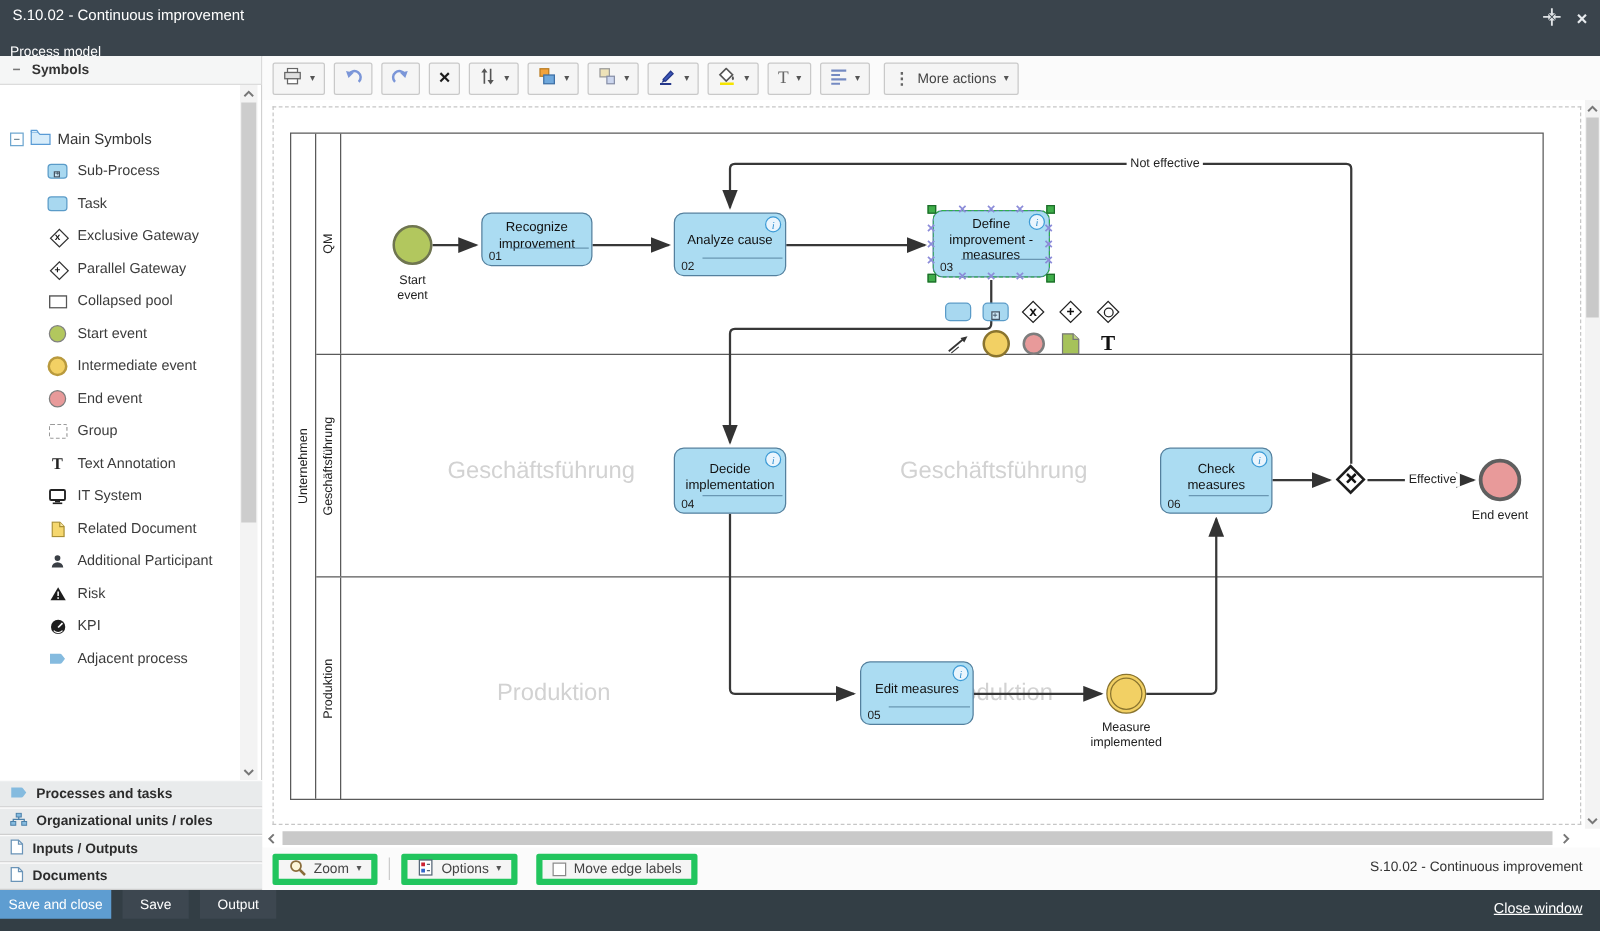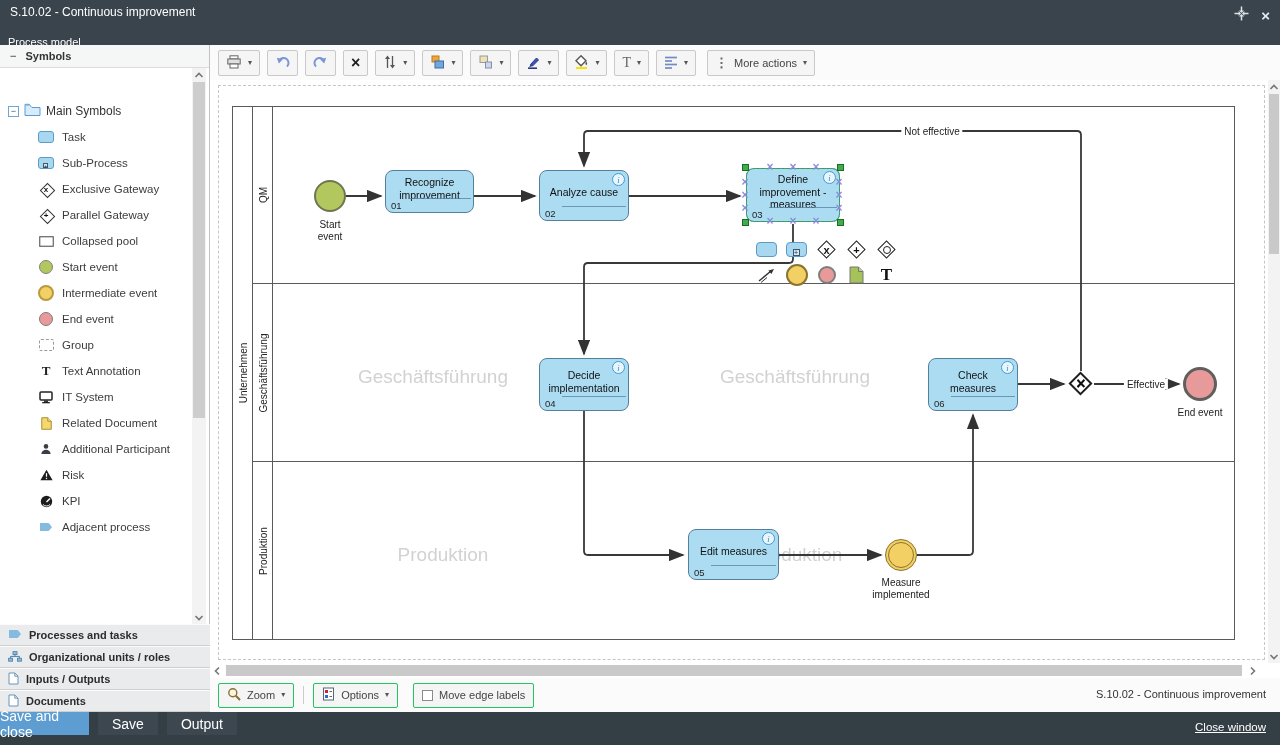--- a/index.html
+++ b/index.html
@@ -5,21 +5,21 @@
   html,body{margin:0;padding:0;overflow:hidden;}
   body{width:1280px;height:745px;position:relative;font-family:"Liberation Sans",sans-serif;background:#fff;-webkit-font-smoothing:antialiased;}
   
   .titlebar{position:absolute;left:0;top:0;width:1280px;height:45px;background:#3a444c;color:#fff;}
   .titlebar .title{position:absolute;left:10px;top:5px;font-size:12px;}
   .titlebar .subtitle{position:absolute;left:8px;top:36px;font-size:11px;}
   .tb-icons{position:absolute;right:10px;top:6px;display:flex;gap:12px;align-items:center;}
   .tb-icons .close{font-size:15px;font-weight:bold;color:#e8ecef;line-height:14px;cursor:default;}
   
   .footer{position:absolute;left:0;top:712px;width:1280px;height:33px;background:#333e45;display:flex;align-items:stretch;}
-  .fbtn{height:23px;display:flex;align-items:center;justify-content:center;font-size:14px;color:#fff;cursor:default;}
+  .fbtn{height:23px;display:flex;align-items:center;justify-content:center;font-size:11px;color:#fff;cursor:default;}
   .fbtn.primary{width:89px;background:#5e9dd1;}
   .fbtn.dark{background:#3d4750;padding:0 14px;margin-left:9px;}
   .closewin{position:absolute;right:14px;top:9px;font-size:11.5px;color:#fff;text-decoration:underline;}
   
   .sidebar{position:absolute;left:0;top:45px;width:210px;height:667px;background:#fff;border-right:1px solid #c2c2c2;box-sizing:border-box;}
   .sym-header{position:absolute;left:0;top:0;width:100%;height:23px;background:#f5f6f6;border-bottom:1px solid #dcdcdc;display:flex;align-items:center;gap:9px;padding-left:10px;box-sizing:border-box;font-size:11px;font-weight:bold;color:#333;}
   .collapse-dash{color:#777;font-weight:bold;}
   .tree{position:absolute;left:0;top:23px;width:192px;height:556px;overflow:hidden;padding-top:30px;box-sizing:border-box;}
   .troot{display:flex;align-items:center;gap:5px;height:26px;padding-left:8px;font-size:12px;color:#333;}
   .titem{display:flex;align-items:center;gap:8px;height:26px;padding-left:38px;font-size:11.5px;color:#3c3c3c;}
@@ -93,21 +93,21 @@
   .q-end{width:18px;height:18px;border-radius:50%;background:#e89a9a;border:2px solid #7d7d7d;box-sizing:border-box;}
   .q-T{font-family:"Liberation Serif",serif;font-weight:bold;font-size:17px;color:#111;}
   
   .vscroll{position:absolute;left:1058px;top:35px;width:12px;height:583px;background:#f3f3f3;}
   .vscroll .thumb{position:absolute;left:1px;top:14px;width:10px;height:160px;background:#c9c9c9;}
   .hscroll{position:absolute;left:0;top:618px;width:1058px;height:15px;background:#fff;}
   .hscroll .track{position:absolute;left:16px;top:2px;width:1016px;height:11px;background:#c9c9c9;}
   .chev{stroke:#777;stroke-width:1.6;fill:none;}
   
   .bottombar{position:absolute;left:0;top:633px;width:1070px;height:34px;background:#fbfbfb;display:flex;align-items:center;gap:9px;padding-left:8px;box-sizing:border-box;}
-  .bbtn{height:25px;border:1px solid #22c55e;background:#f5f5f5;border-radius:2px;display:flex;align-items:center;gap:6px;padding:0 8px;font-size:11px;color:#444;box-sizing:border-box;}
+  .bbtn{height:25px;border:5px solid #22c55e;background:#f5f5f5;border-radius:2px;display:flex;align-items:center;gap:6px;padding:0 8px;font-size:11px;color:#444;box-sizing:border-box;}
   .sep{width:1px;height:18px;background:#ccc;}
   .chk{width:11px;height:11px;border:1px solid #8a8a8a;background:#fff;box-sizing:border-box;}
   .status{position:absolute;right:14px;top:10px;font-size:11px;color:#333;}
 </style>
 </head>
 <body>
 
 <div class="titlebar">
   <div class="title">S.10.02 - Continuous improvement</div>
   <div class="subtitle">Process model</div>
@@ -145,31 +145,31 @@
         <svg width="17" height="13" viewBox="0 0 17 13">
             <path d="M1,2.5 h5 l2,2 h8 v8 h-15 z" fill="#d7ecfa" stroke="#5a9bd5"></path>
             <path d="M1,2.5 v-1.2 h4.4 l1,1.2" fill="#d7ecfa" stroke="#5a9bd5"></path>
           </svg>
       </span>
       <span>Main Symbols</span>
     </div>
 
     <div class="titem">
       <span class="ticon">
-          <span class="ic-task"></span>
-        </span>
-      <span>Task</span>
-    </div>
-    <div class="titem">
-      <span class="ticon">
           <span class="ic-sub">
             <i>+</i>
           </span>
         </span>
       <span>Sub-Process</span>
+    </div>
+    <div class="titem">
+      <span class="ticon">
+          <span class="ic-task"></span>
+        </span>
+      <span>Task</span>
     </div>
     <div class="titem">
       <span class="ticon dmdwrap">
           <span class="dmd"></span>
           <b>x</b>
         </span>
       <span>Exclusive Gateway</span>
     </div>
     <div class="titem">
       <span class="ticon dmdwrap">

